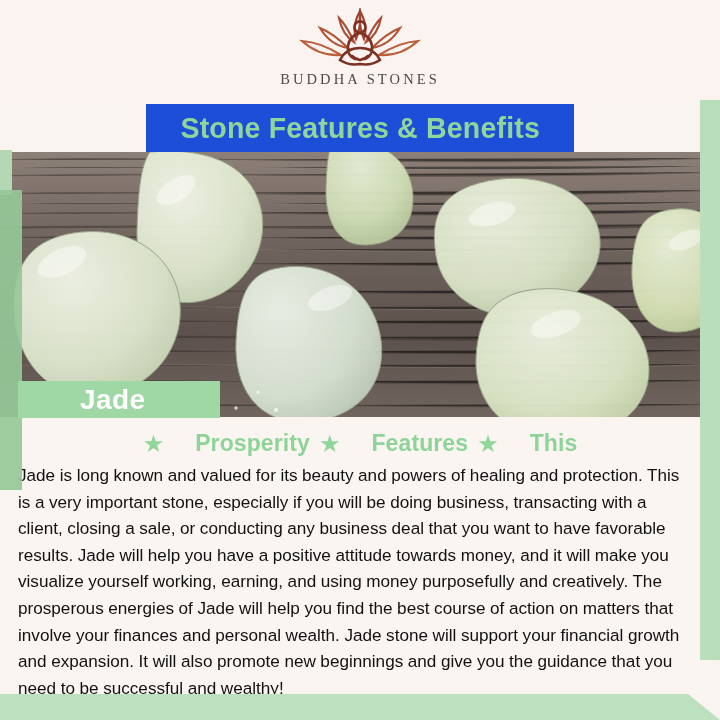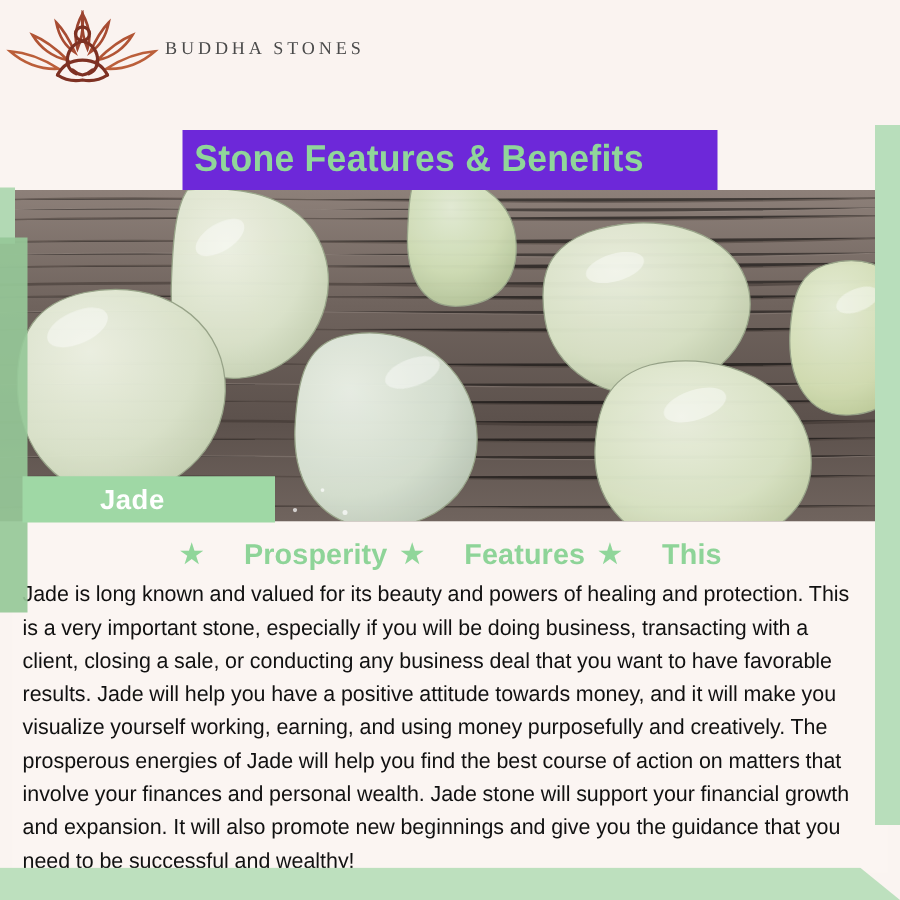--- a/index.html
+++ b/index.html
@@ -28,35 +28,35 @@
   }
   .edge-left-b{
     position:absolute;left:0;top:150px;width:12px;height:45px;
     background:#b2d9b4;z-index:5;
   }
 
   
   .header{position:absolute;left:0;top:0;width:720px;height:104px;background:#faf3f0;z-index:3;}
   .logo{
     position:absolute;left:0;top:8px;width:720px;
-    display:flex;align-items:center;
+    display:flex;flex-direction:column;align-items:center;
   }
   .logo-mark{width:132px;height:62px;display:block;}
   .logo-word{
     margin-top:1px;
     font-family:"Liberation Serif", serif;
     font-size:14.5px;letter-spacing:3.1px;color:#4a4a4a;
     font-weight:400;
   }
 
   
   .title-banner{
     position:absolute;left:146px;top:104px;width:428px;height:48px;
-    background:#6d28d9;z-index:7;
-    display:flex;align-items:center;
+    background:#1d4ed8;z-index:7;
+    display:flex;align-items:center;justify-content:center;
   }
   .title-text{
     font-family:"Liberation Sans Narrow","Liberation Sans", sans-serif;
     font-weight:bold;font-size:30px;color:#90d69a;
     letter-spacing:.2px;white-space:nowrap;
     transform:scaleX(.95);
   }
 
   
   .photo{
@@ -65,21 +65,21 @@
   }
   .photo svg{display:block;width:720px;height:265px;}
 
   
   .jade-bar{
     position:absolute;left:18px;top:381px;width:202px;height:37px;
     background:#9fd8a5;z-index:8;
     display:flex;align-items:center;
   }
   .jade-text{
-    margin-left:62px;color:#ffffff;font-weight:bold;font-size:22px;
+    margin-left:62px;color:#ffffff;font-weight:bold;font-size:28px;
     font-family:"Liberation Sans", sans-serif;letter-spacing:.4px;
   }
 
   
   .content{
     position:absolute;left:10px;top:418px;width:700px;height:280px;
     background:#fbf5f2;z-index:4;
   }
   .benefits{
     display:flex;align-items:center;justify-content:center;gap:9px;

